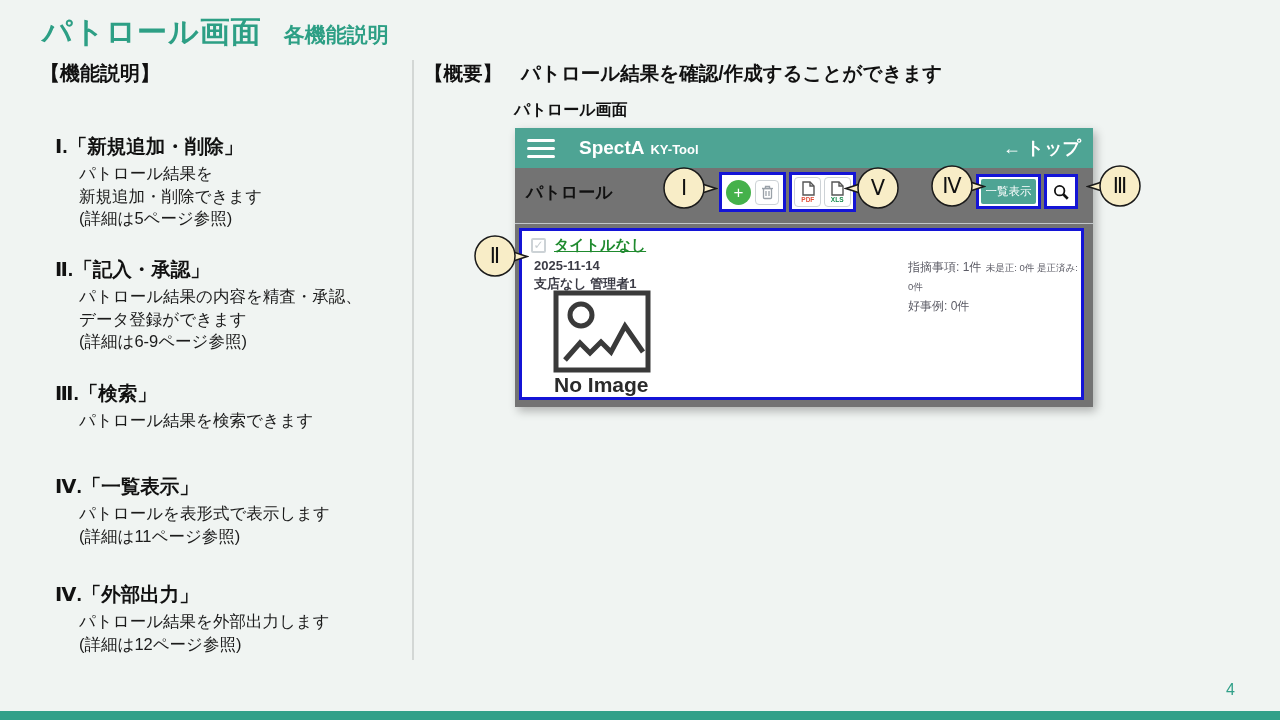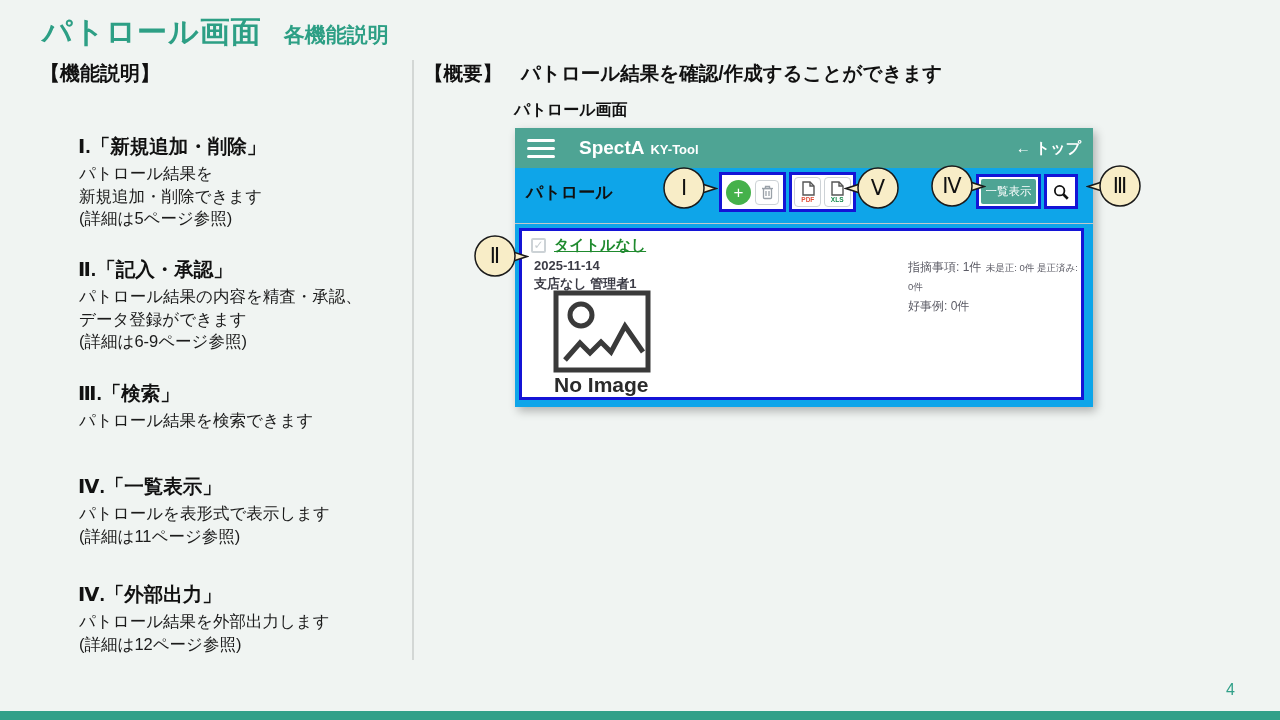--- a/index.html
+++ b/index.html
@@ -24,36 +24,36 @@
   
   .slide-title{position:absolute;left:42px;top:12px;display:flex;align-items:baseline;gap:22px;}
   .slide-title .main{font-size:30px;font-weight:bold;color:var(--accent);letter-spacing:1px;}
   .slide-title .sub{font-size:21px;font-weight:bold;color:var(--accent);}
   .divider{position:absolute;left:412px;top:60px;width:2px;height:600px;background:#d3d7d5;}
   .bottom-bar{position:absolute;left:0;bottom:0;width:1280px;height:9px;background:var(--bar-teal);}
   .page-num{position:absolute;left:1226px;top:681px;font-size:16px;color:var(--bar-teal);}
   
   .left-heading{position:absolute;left:40px;top:60px;font-size:20px;font-weight:bold;}
   .sec{position:absolute;left:55px;width:360px;}
-  .sec .sec-h{font-size:19.5px;font-weight:bold;line-height:26px;margin-bottom:3px;margin-left:23px;}
+  .sec .sec-h{font-size:19.5px;font-weight:bold;line-height:26px;margin-bottom:3px;}
   .sec .sec-l{font-size:16.5px;line-height:22.5px;padding-left:24px;color:#1b1b1b;}
   
   .overview{position:absolute;left:424px;top:60px;display:flex;gap:19px;align-items:baseline;}
   .overview span{font-size:19.5px;font-weight:bold;}
   .shot-caption{position:absolute;left:514px;top:100px;font-size:16px;font-weight:bold;}
   
-  .app{position:absolute;left:515px;top:128px;width:578px;height:279px;background:#0ea5e9;
+  .app{position:absolute;left:515px;top:128px;width:578px;height:279px;background:#737373;
        box-shadow:3px 4px 9px rgba(0,0,0,.28);}
   .app-header{position:absolute;left:0;top:0;width:100%;height:40px;background:var(--app-teal);
        display:flex;align-items:center;padding:0 12px;color:#fff;}
   .hamburger{width:28px;display:flex;flex-direction:column;gap:5px;cursor:pointer;}
   .hamburger i{display:block;height:3px;background:#fff;border-radius:2px;}
   .brand{margin-left:24px;font-weight:bold;font-size:19px;display:flex;align-items:baseline;gap:6px;}
   .brand .suffix{font-size:13px;font-weight:bold;}
-  .back-link{margin-left:auto;font-size:15px;font-weight:bold;cursor:pointer;}
+  .back-link{margin-left:auto;font-size:18px;font-weight:bold;cursor:pointer;}
   .app-page-title{position:absolute;left:11px;top:53px;font-size:17px;font-weight:bold;}
   .toolbar-rule{position:absolute;left:0;top:95px;width:100%;height:1px;background:#c2c7ca;}
   
   .bluebox{position:absolute;border:3px solid var(--blue);display:flex;align-items:center;
        justify-content:space-evenly;background:#fff;}
   .bb-add{left:204px;top:44px;width:67px;height:40px;}
   .bb-export{left:274px;top:44px;width:67px;height:40px;}
   .bb-list{left:461px;top:46px;width:65px;height:35px;text-align:center;}
   .bb-search{left:529px;top:46px;width:34px;height:35px;}
   

